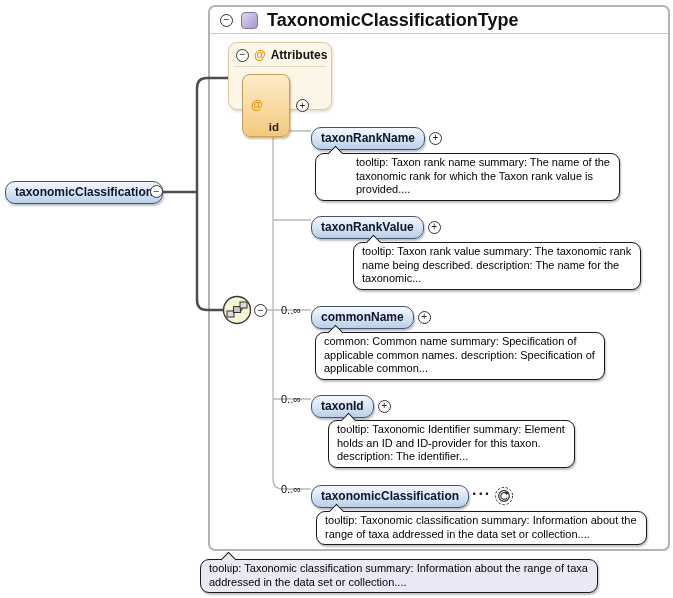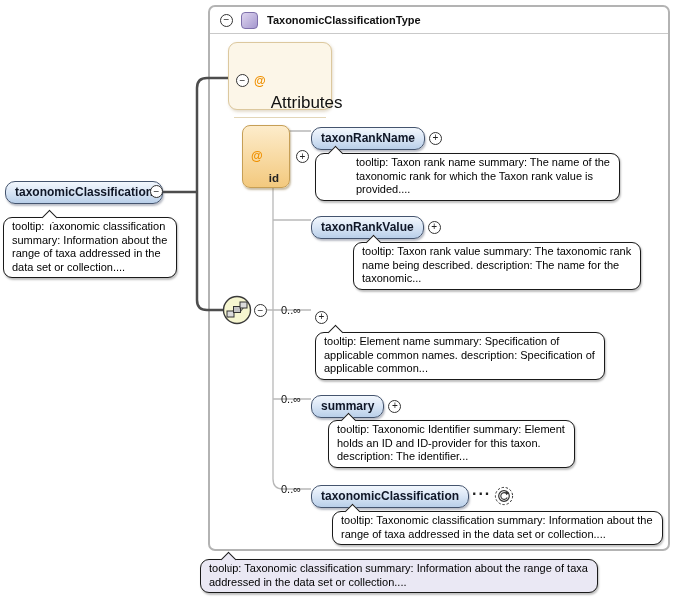--- a/index.html
+++ b/index.html
@@ -6,33 +6,33 @@
   #canvas{position:relative;width:673px;height:598px;background:#fff;overflow:hidden;
           font-family:"Liberation Sans",sans-serif;}
   svg.layer{position:absolute;left:0;top:0;z-index:2;}
 
   .container{position:absolute;left:208px;top:5px;width:462px;height:546px;box-sizing:border-box;
              border:2px solid #b3b3b3;border-radius:7px;background:#fff;z-index:1;}
   .type-header{display:flex;align-items:center;height:26px;padding-left:10px;
                border-bottom:1px solid #c9c9c9;}
   .type-icon{width:15px;height:15px;border-radius:4px;margin-left:8px;
              background:linear-gradient(135deg,#ded5ef,#a598cf);border:1px solid #7e70ab;}
-  .type-title{margin-left:9px;font-size:11px;font-weight:bold;color:#111;}
+  .type-title{margin-left:9px;font-size:18px;font-weight:bold;color:#111;}
 
   .circle-btn{display:inline-flex;align-items:center;justify-content:center;box-sizing:border-box;
               width:13px;height:13px;border-radius:50%;border:1.2px solid #333;background:#fff;
               font-size:10px;line-height:1;color:#222;z-index:3;flex:0 0 auto;}
   .abs{position:absolute;}
 
   .attr-panel{position:absolute;left:228px;top:42px;width:104px;height:68px;box-sizing:border-box;
               background:#fcf6e8;border:1.5px solid #dcc89e;border-radius:9px;z-index:3;
               box-shadow:1px 1.5px 3px rgba(150,120,60,.25);}
   .attr-header{display:flex;align-items:center;gap:5px;padding:5px 7px 3px 7px;}
   .at{color:#ef9000;font-weight:bold;font-size:12px;}
-  .attr-title{font-size:17px;font-weight:normal;color:#111;margin-top:45px;}
+  .attr-title{font-size:12px;font-weight:bold;color:#111;}
   .attr-divider{border-top:1px solid #e3d6b8;margin:1px 5px 0 5px;}
   .attr-row{display:flex;align-items:center;padding:7px 0 0 13px;}
   .attr-chip{display:inline-flex;align-items:center;gap:6px;padding:2px 10px 3px 8px;
              background:linear-gradient(#fdeccb,#f3c97e);border:1px solid #c69f56;border-radius:8px;
              box-shadow:1px 1.5px 2px rgba(120,90,30,.4);}
   .attr-name{font-size:11.5px;font-weight:bold;color:#222;margin-top:44px;}
   .attr-row .circle-btn{margin-left:6px;}
 
   .ebox{display:inline-block;padding:3px 9px 4px 9px;white-space:nowrap;box-sizing:border-box;
         background:linear-gradient(#f2f7fd 0%,#dbe7f6 45%,#b9cfe9 100%);
@@ -97,24 +97,20 @@
       <span class="attr-chip">
         <span class="at">@</span>
         <span class="attr-name">id</span>
       </span>
       <span class="circle-btn">+</span>
     </div>
   </div>
 
   <div class="ebox root" style="left:5px;top:181px;">taxonomicClassification</div>
   <span class="circle-btn abs" style="left:150px;top:185px;">−</span>
-  <div class="tooltip pt40" style="left:3px;top:217px;">tooltip: Taxonomic classification
-summary: Information about the
-range of taxa addressed in the
-data set or collection....</div>
 
   <span class="circle-btn abs" style="left:254px;top:304px;">−</span>
 
   <div class="child-row" style="top:120px;">
     <span class="card"></span>
     <span class="ebox">taxonRankName</span>
     <span class="circle-btn">+</span>
   </div>
   <div class="tooltip" style="left:315px;top:153px;padding-left:40px;">tooltip: Taxon rank name summary: The name of the
 taxonomic rank for which the Taxon rank value is
@@ -124,45 +120,46 @@
     <span class="card"></span>
     <span class="ebox">taxonRankValue</span>
     <span class="circle-btn">+</span>
   </div>
   <div class="tooltip" style="left:315px;top:242px;margin-left:38px;">tooltip: Taxon rank value summary: The taxonomic rank
 name being described. description: The name for the
 taxonomic...</div>
 
   <div class="child-row" style="top:299px;">
     <span class="card">0..∞</span>
+    <span class="ebox">commonName</span>
     <span class="circle-btn">+</span>
   </div>
-  <div class="tooltip" style="left:315px;top:332px;">tooltip: Element name summary: Specification of
+  <div class="tooltip" style="left:315px;top:332px;">common: Common name summary: Specification of
 applicable common names. description: Specification of
 applicable common...</div>
 
   <div class="child-row" style="top:388px;">
     <span class="card">0..∞</span>
-    <span class="ebox">summary</span>
+    <span class="ebox">taxonId</span>
     <span class="circle-btn">+</span>
   </div>
   <div class="tooltip" style="left:304px;top:420px;margin-left:24px;">tooltip: Taxonomic Identifier summary: Element
 holds an ID and ID-provider for this taxon.
 description: The identifier...</div>
 
   <div class="child-row" style="top:478px;">
     <span class="card">0..∞</span>
     <span class="ebox">taxonomicClassification</span>
     <span class="dots">···</span>
     <svg width="22" height="22" viewBox="0 0 22 22">
       <circle cx="11" cy="11" r="8.6" fill="#fff" stroke="#333" stroke-width="1" stroke-dasharray="2.4,1.8"></circle>
       <circle cx="11" cy="11" r="5.3" fill="#fff" stroke="#333" stroke-width="1.2"></circle>
       <path d="M 13.6 8.6 A 3.4 3.4 0 1 0 14.2 12.6" fill="none" stroke="#333" stroke-width="1.1"></path>
       <polygon points="12.2,6.6 16.2,7.8 13.3,10.3" fill="#333"></polygon>
     </svg>
   </div>
-  <div class="tooltip" style="left:332px;top:511px;">tooltip: Taxonomic classification summary: Information about the
+  <div class="tooltip" style="left:316px;top:511px;">tooltip: Taxonomic classification summary: Information about the
 range of taxa addressed in the data set or collection....</div>
 
   <div class="tooltip lav pt22" style="left:200px;top:559px;">tooltip: Taxonomic classification summary: Information about the range of taxa
 addressed in the data set or collection....</div>
 
 </div>
 
 </body></html>

